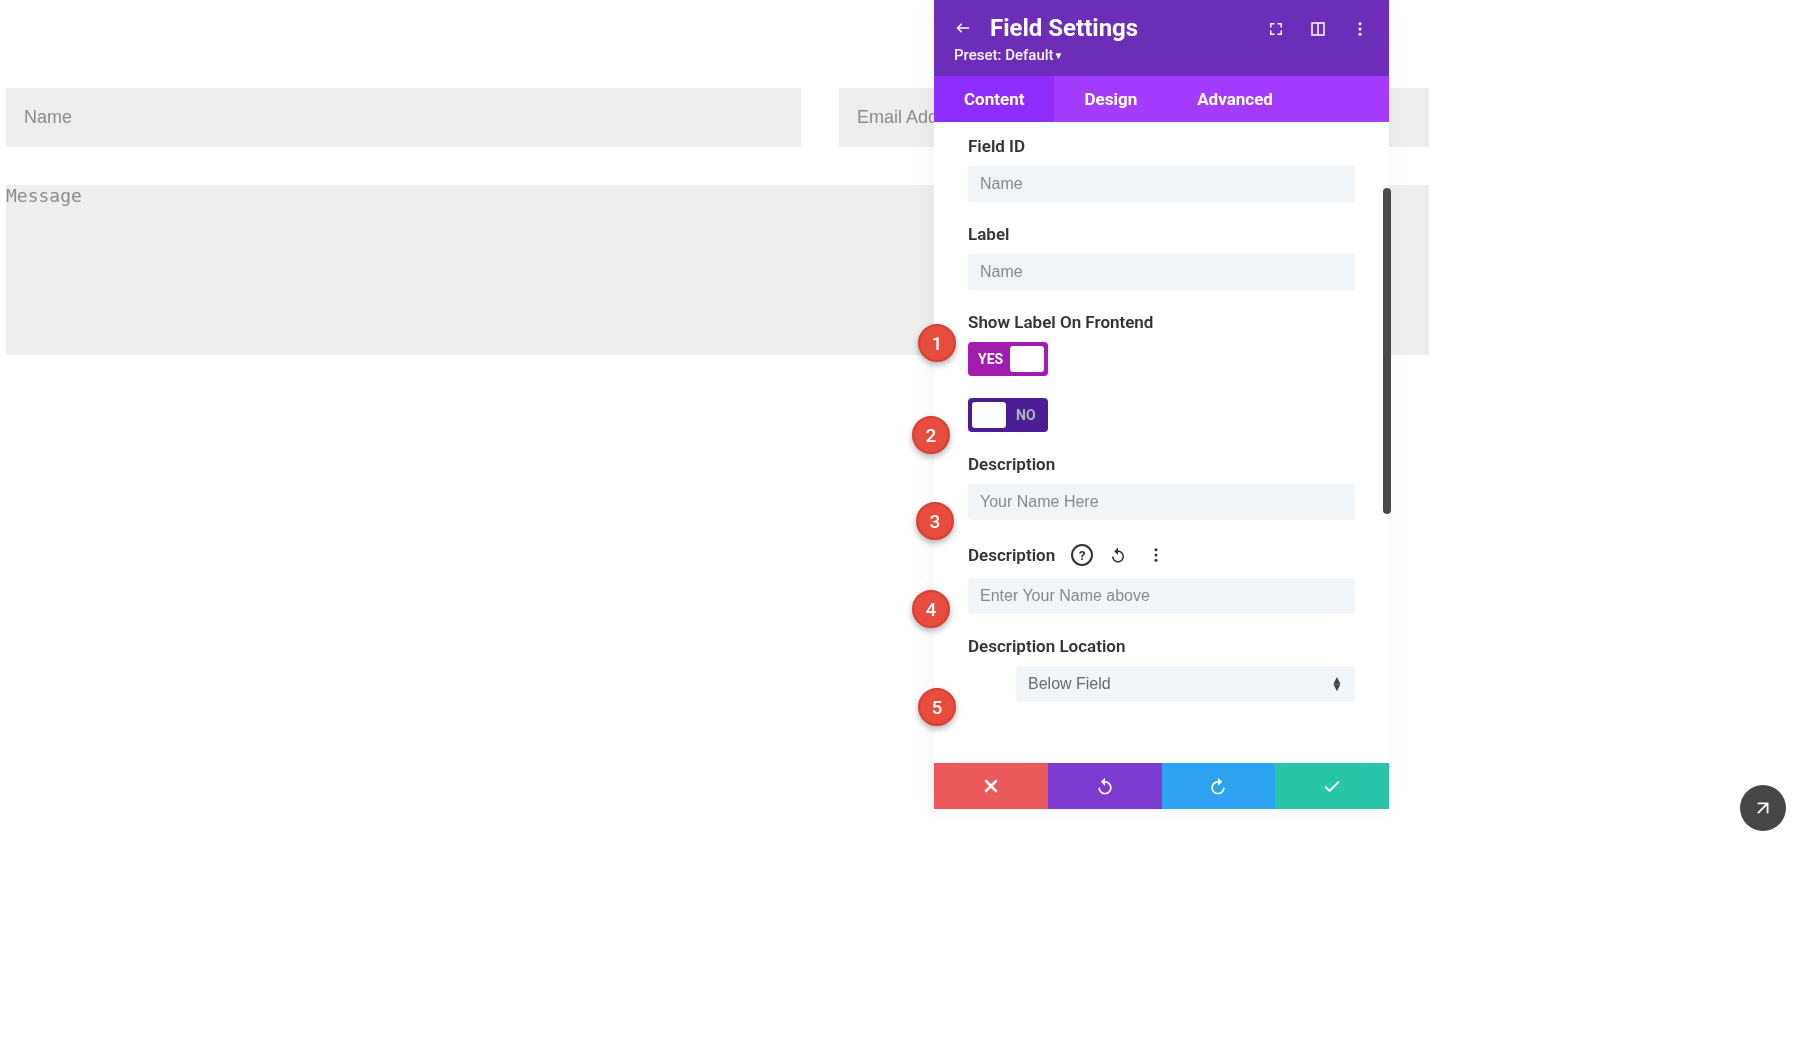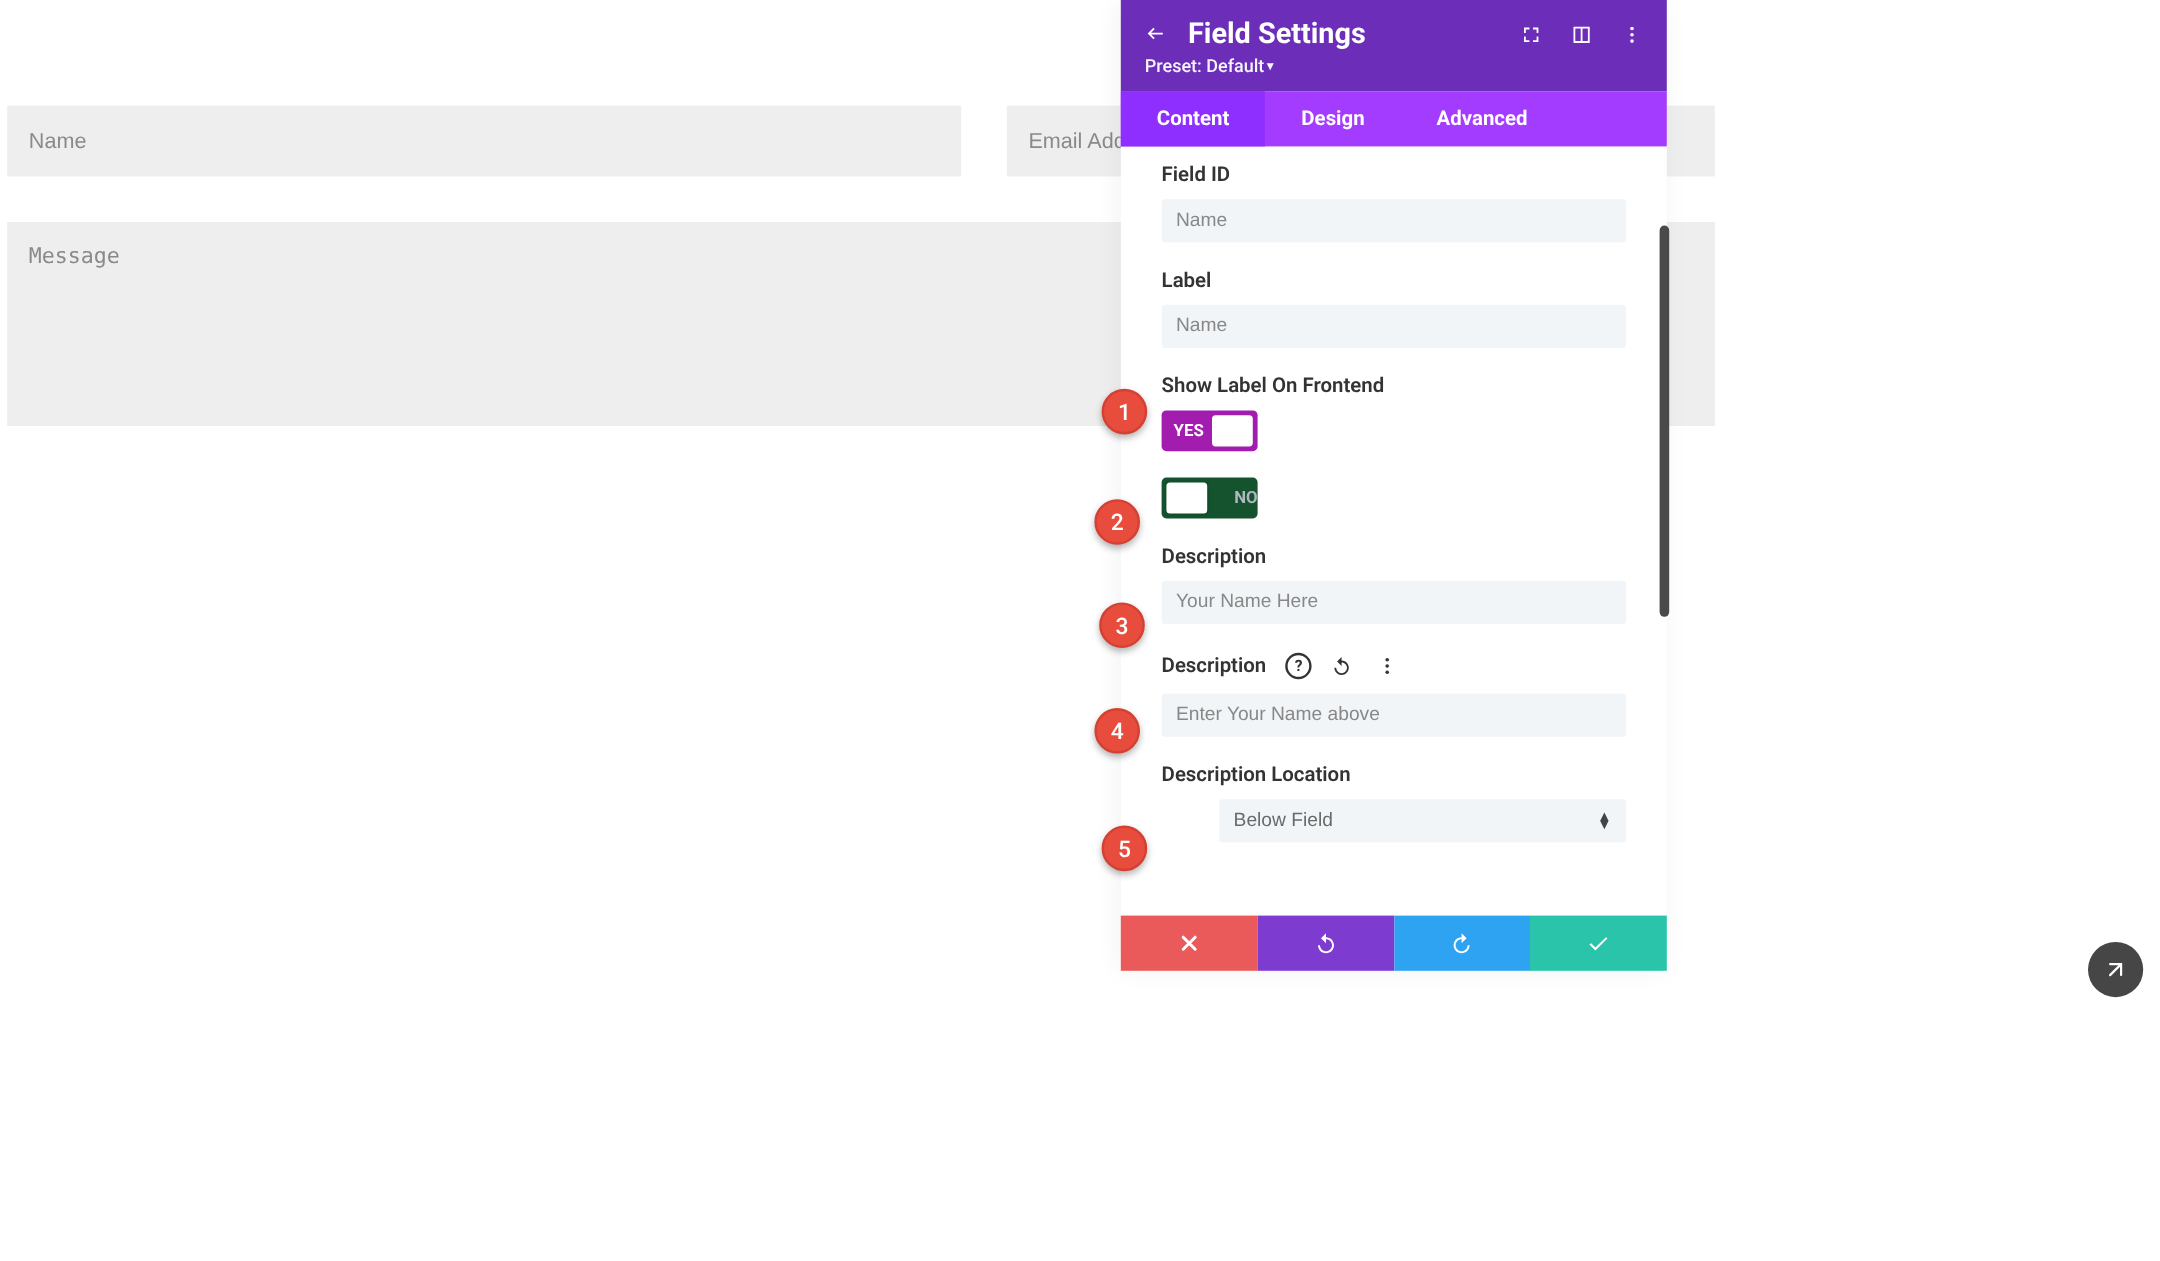--- a/index.html
+++ b/index.html
@@ -32,21 +32,20 @@
     padding: 0 18px;
     font-size: 18px;
     color: #333;
   }
   .field-input::placeholder { color: #8a8a8a; }
   .field-textarea {
     width: 100%;
     height: 170px;
     border: none;
     background: #eee;
-    padding: 18px;
     font-size: 18px;
     color: #333;
     resize: none;
   }
   .field-textarea::placeholder { color: #8a8a8a; }
 
   
   .panel {
     position: absolute;
     left: 934px;
@@ -133,21 +132,21 @@
   
   .toggle {
     width: 80px; height: 34px;
     border-radius: 4px;
     display: flex; align-items: center;
     position: relative;
     cursor: pointer;
     overflow:hidden;
   }
   .toggle.yes { background: #a21caf; }
-  .toggle.no { background: #14532d; justify-content: flex-end; }
+  .toggle.no { background: #4c1d95; }
   .toggle-knob {
     width: 34px; height: 26px; background: #fff; border-radius: 3px;
     position: absolute; top: 4px;
   }
   .toggle.yes .toggle-knob { right: 4px; }
   .toggle.no .toggle-knob { left: 4px; box-shadow: 0 0 2px rgba(0,0,0,0.2);}
   .toggle-text {
     font-size: 14px; font-weight: 700;
   }
   .toggle.yes .toggle-text { color: #fff; margin-left: 10px;}

